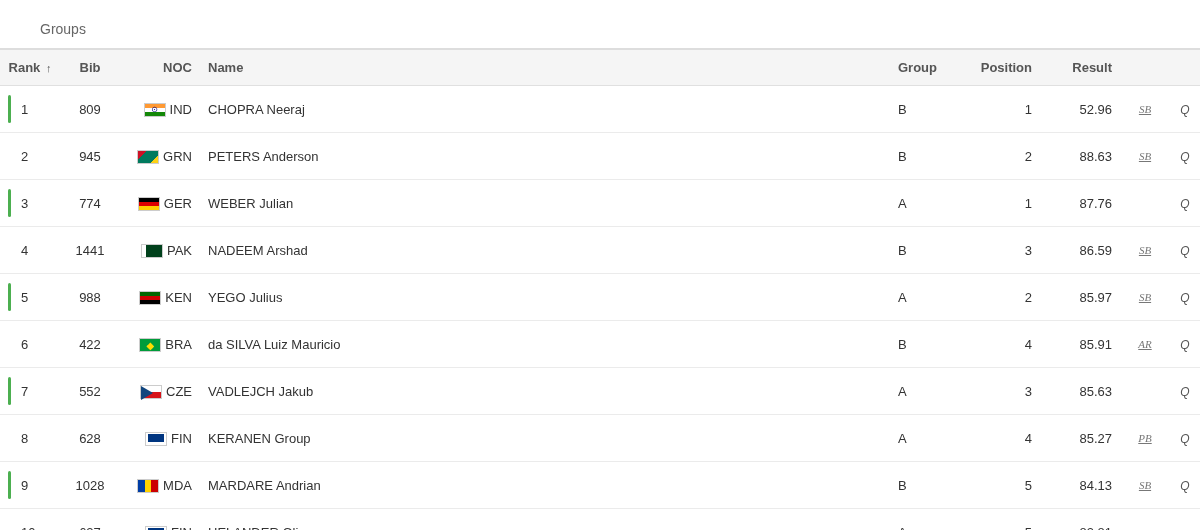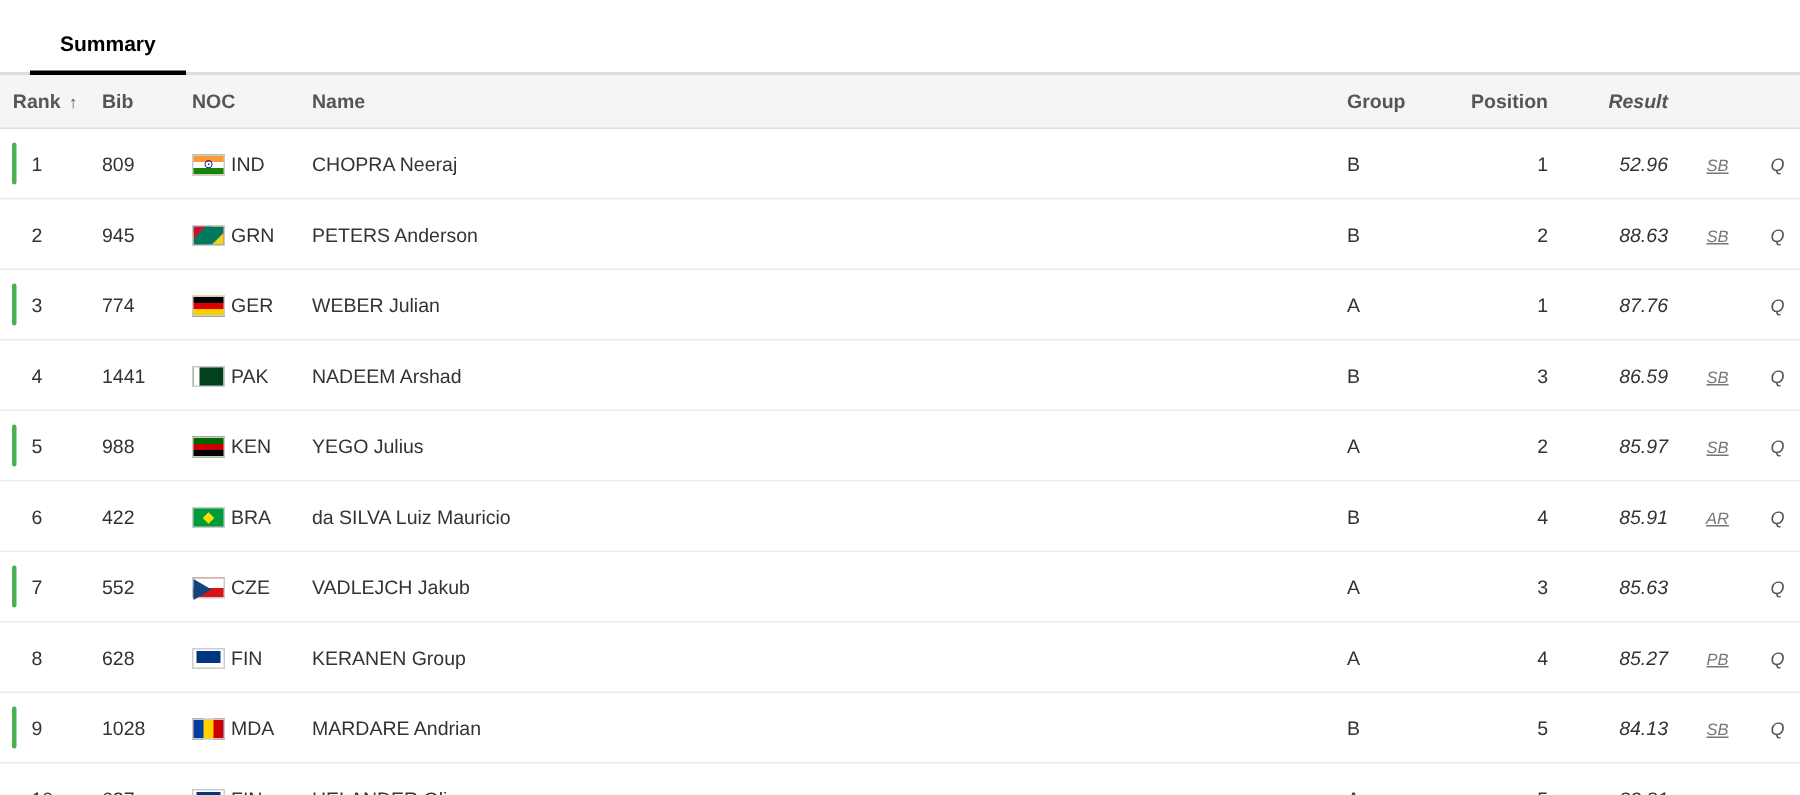--- a/index.html
+++ b/index.html
@@ -52,27 +52,27 @@
     tbody tr {
       border-bottom: 1px solid #ebebeb;
     }
     tbody td {
       padding: 9px 8px;
       font-size: 13px;
       vertical-align: middle;
       white-space: nowrap;
     }
     .rank-col { width: 60px; text-align: center; }
-    .bib-col { width: 60px; }
-    .noc-col { width: 80px; }
+    .bib-col { width: 60px; text-align: center; }
+    .noc-col { width: 80px; text-align: right; }
     .name-col { min-width: 200px; }
     .group-col { width: 70px; }
     .position-col { width: 80px; text-align: right; }
-    .result-col { width: 80px; text-align: right; font-style: italic; }
-    .badge-col { width: 50px; text-align: center; }
+    .result-col { width: 80px; text-align: right; }
+    .badge-col { width: 50px; text-align: center; font-family: Liberation Serif, serif; }
     .q-col { width: 30px; text-align: center; }
     .flag {
       display: inline-block;
       width: 22px;
       height: 14px;
       vertical-align: middle;
       margin-right: 4px;
       border: 0.5px solid #ccc;
     }
     .noc-text {
@@ -121,21 +121,21 @@
     .flag-CZE { background: linear-gradient(to bottom, #fff 50%, #d7141a 50%); position: relative; }
     .flag-CZE::after { content: ''; position: absolute; left: 0; top: 0; width: 0; height: 0; border-style: solid; border-width: 7px 0 7px 12px; border-color: transparent transparent transparent #11457e; }
     .flag-FIN { background: #fff; position: relative; }
     .flag-FIN::after { content: ''; position: absolute; top: 5px; left: 2px; right: 2px; height: 4px; background: #003580; box-shadow: 0 -4px 0 0 #003580; }
     .flag-MDA { background: linear-gradient(to right, #003DA5 33%, #FFD200 33%, #FFD200 66%, #CC0001 66%); }
   </style>
 </head>
 <body>
 
 <div class="tabs">
-  <div class="tab active" id="tab-summary">Summary</div>
+  <div class="tab" id="tab-groups">Groups</div>
 </div>
 
 <div class="table-container">
   <table>
     <thead>
       <tr>
         <th class="rank-col">
           <span>Rank</span>
           <span class="sort-arrow">↑</span>
         </th>

